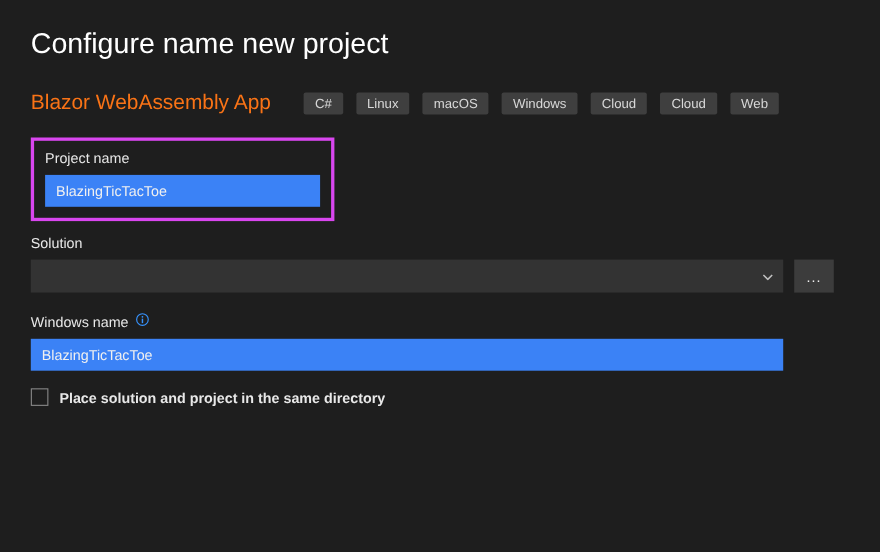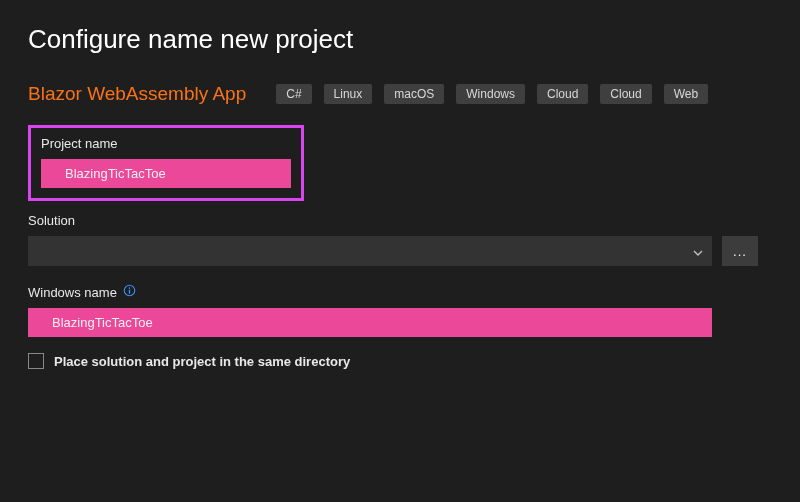--- a/index.html
+++ b/index.html
@@ -52,25 +52,25 @@
     }
     .field-label {
       font-size: 13px;
       color: #e8e8e8;
       margin-bottom: 8px;
       display: flex;
       align-items: center;
       gap: 6px;
     }
     .text-input {
-      background: #ec4899;
+      background: #3b82f6;
       border: none;
       color: #f0f0f0;
       font-size: 13px;
-      padding: 7px 24px;
+      padding: 7px 10px;
       width: 100%;
       outline: none;
       font-family: inherit;
     }
     .text-input-wide {
       width: 684px;
     }
     .location-row {
       display: flex;
       align-items: center;

